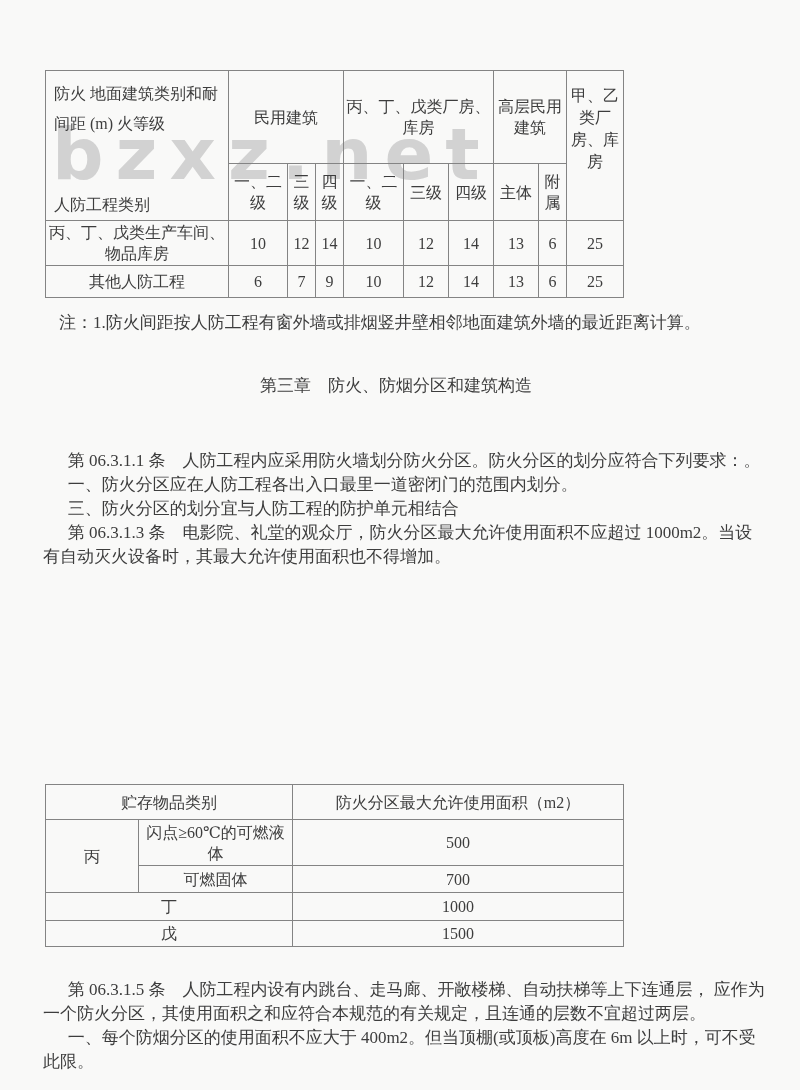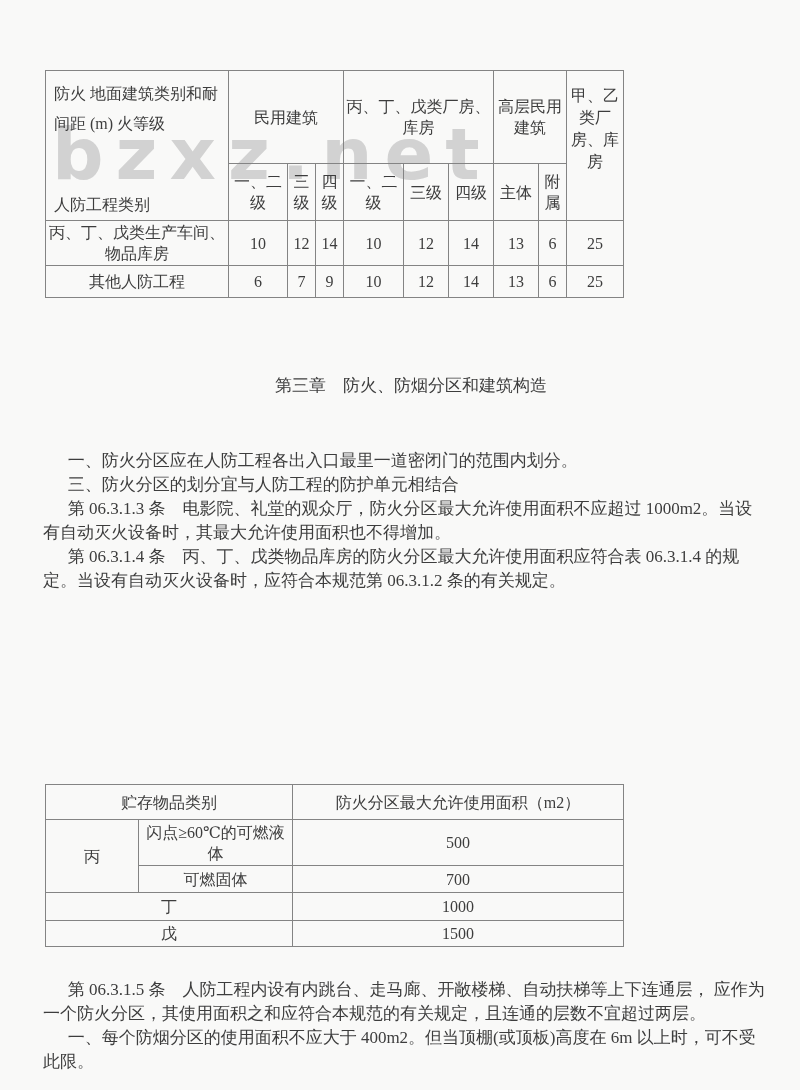--- a/index.html
+++ b/index.html
@@ -74,21 +74,21 @@
     left: 45px; top: 311px;
     width: 724px;
     font-size: 17px;
     line-height: 24px;
     z-index: 1;
   }
   .note-1 { padding-left: 14px; }
   .note-2 { padding-left: 32px; }
   .chapter {
     position: absolute;
-    left: 51px; top: 374px;
+    left: 36px; top: 374px;
     width: 720px;
     text-align: center;
     font-size: 17px;
     line-height: 24px;
     z-index: 1;
   }
   .section {
     position: absolute;
     left: 45px; top: 413px;
     font-size: 17px;
@@ -174,29 +174,30 @@
       <td>12</td>
       <td>14</td>
       <td>13</td>
       <td>6</td>
       <td>25</td>
     </tr>
   </tbody>
     </table>
 
   <div class="notes">
+    <div class="note-1">注：1.防火间距按人防工程有窗外墙或排烟竖井壁相邻地面建筑外墙的最近距离计算。</div>
   </div>
 
   <div class="chapter">第三章　防火、防烟分区和建筑构造</div>
 
   <div class="paras paras-main">
+    <p>第 06.3.1.1 条　人防工程内应采用防火墙划分防火分区。防火分区的划分应符合下列要求：。</p>
     <p>一、防火分区应在人防工程各出入口最里一道密闭门的范围内划分。</p>
     <p>三、防火分区的划分宜与人防工程的防护单元相结合</p>
     <p>第 06.3.1.3 条　电影院、礼堂的观众厅，防火分区最大允许使用面积不应超过 1000m2。当设有自动灭火设备时，其最大允许使用面积也不得增加。</p>
-    <p>第 06.3.1.4 条　丙、丁、戊类物品库房的防火分区最大允许使用面积应符合表 06.3.1.4 的规定。当设有自动灭火设备时，应符合本规范第 06.3.1.2 条的有关规定。</p>
   </div>
 
   <table class="t2">
     <colgroup>
       <col style="width:93px">
         <col style="width:154px">
         <col style="width:331px">
     </colgroup>
     <tbody>
         <tr class="h">

